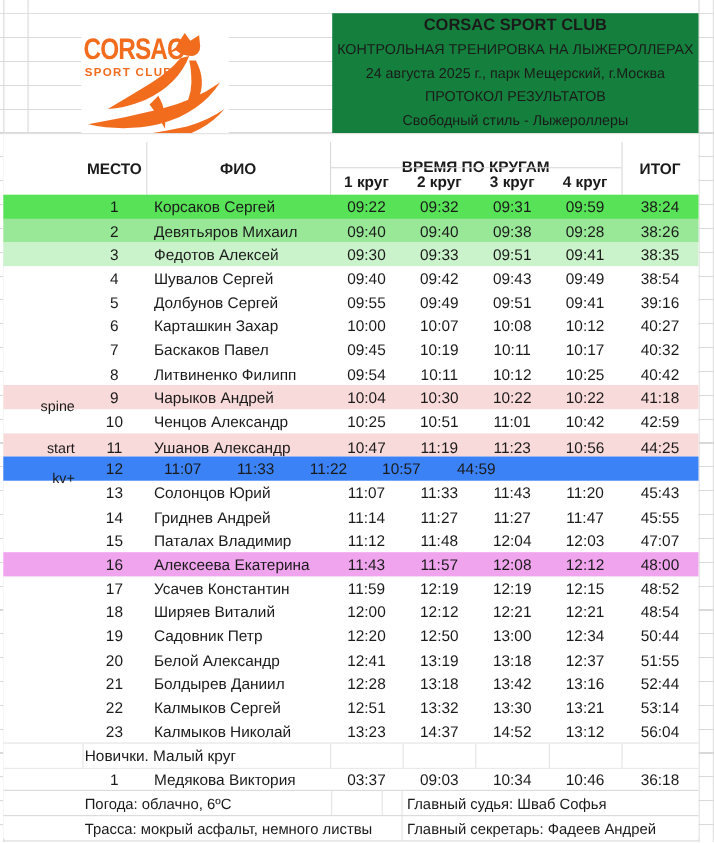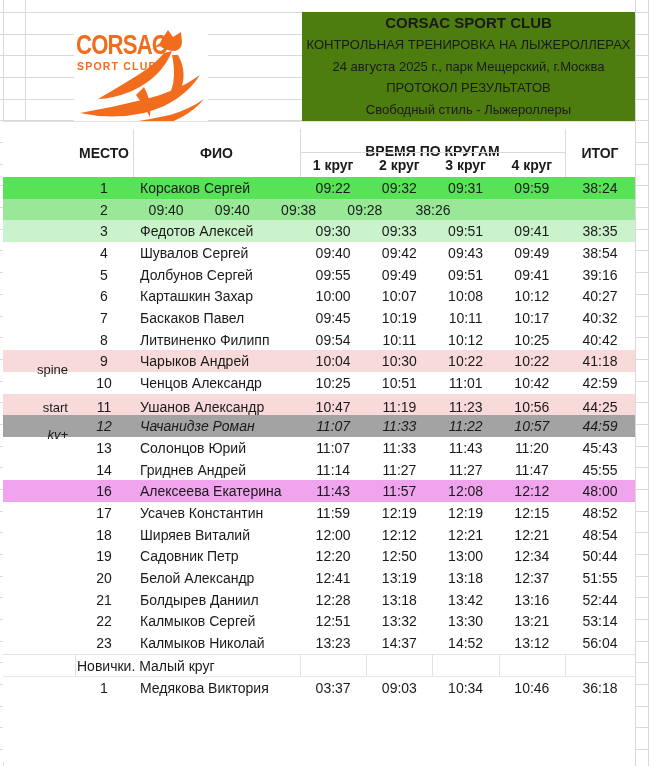--- a/index.html
+++ b/index.html
@@ -9,21 +9,21 @@
   .grid-h{position:absolute;left:0;top:12px;width:649px;height:752px;
     background:repeating-linear-gradient(to bottom,#d9d9d9 0,#d9d9d9 1px,transparent 1px,transparent 21.68px);}
   .vline{position:absolute;width:1px;background:#d9d9d9;}
   
   .logo-cell{position:absolute;left:74px;top:29px;width:134px;height:109px;background:#fff;}
   .logo-corsac{position:absolute;left:2px;top:3px;font-weight:bold;font-size:27px;line-height:26px;
     letter-spacing:-1px;transform:scaleX(.82);transform-origin:left;color:#f26c1e;}
   .logo-sub{position:absolute;left:3px;top:31px;font-weight:bold;font-size:10.5px;letter-spacing:1.2px;color:#f26c1e;}
   .logo-fox{position:absolute;left:0;top:0;}
   
-  .head-block{position:absolute;left:302px;top:12px;width:333px;height:109px;background:#4d7c0f;}
+  .head-block{position:absolute;left:302px;top:12px;width:333px;height:109px;background:#15803d;}
   .head-line{height:21.7px;display:flex;align-items:center;justify-content:center;font-size:13px;white-space:nowrap;}
   .head-line.club{font-weight:bold;font-size:15px;}
   
   .table-block{position:absolute;left:3px;top:121px;width:632px;height:641px;background:#fff;}
   .thead{position:relative;height:55px;border-top:1px solid #e0e0e0;font-weight:bold;font-size:14px;}
   .th{position:absolute;display:flex;align-items:center;justify-content:center;}
   .th-place{left:72px;top:7px;width:58px;height:48px;}
   .th-name{left:130px;top:7px;width:167px;height:48px;}
   .th-laps{left:297px;top:17px;width:265px;height:24px;}
   .th-lap{top:31px;width:66.25px;height:24px;}
@@ -107,20 +107,21 @@
     <span class="c-name">Корсаков Сергей</span>
     <span class="c-lap">09:22</span>
     <span class="c-lap">09:32</span>
     <span class="c-lap">09:31</span>
     <span class="c-lap">09:59</span>
     <span class="c-total">38:24</span>
   </div>
         <div class="row" style="background: rgb(152, 232, 152);">
     <span class="c-tag"></span>
     <span class="c-place">2</span>
+    <span class="c-name">Девятьяров Михаил</span>
     <span class="c-lap">09:40</span>
     <span class="c-lap">09:40</span>
     <span class="c-lap">09:38</span>
     <span class="c-lap">09:28</span>
     <span class="c-total">38:26</span>
   </div>
         <div class="row" style="background: rgb(203, 243, 203);">
     <span class="c-tag"></span>
     <span class="c-place">3</span>
     <span class="c-name">Федотов Алексей</span>
@@ -203,24 +204,23 @@
         <div class="row" style="background: rgb(249, 218, 218); align-items: flex-end;">
     <span class="c-tag">start</span>
     <span class="c-place">11</span>
     <span class="c-name">Ушанов Александр</span>
     <span class="c-lap">10:47</span>
     <span class="c-lap">11:19</span>
     <span class="c-lap">11:23</span>
     <span class="c-lap">10:56</span>
     <span class="c-total">44:25</span>
   </div>
-        <div class="row" style="background: #a3a3a3; font-style: italic;">
+        <div class="row" style="background: #3b82f6;">
     <span class="c-tag">kv+</span>
     <span class="c-place">12</span>
-    <span class="c-name">Чачанидзе Роман</span>
     <span class="c-lap">11:07</span>
     <span class="c-lap">11:33</span>
     <span class="c-lap">11:22</span>
     <span class="c-lap">10:57</span>
     <span class="c-total">44:59</span>
   </div>
         <div class="row">
     <span class="c-tag"></span>
     <span class="c-place">13</span>
     <span class="c-name">Солонцов Юрий</span>
@@ -232,20 +232,30 @@
   </div>
         <div class="row">
     <span class="c-tag"></span>
     <span class="c-place">14</span>
     <span class="c-name">Гриднев Андрей</span>
     <span class="c-lap">11:14</span>
     <span class="c-lap">11:27</span>
     <span class="c-lap">11:27</span>
     <span class="c-lap">11:47</span>
     <span class="c-total">45:55</span>
+  </div>
+        <div class="row">
+    <span class="c-tag"></span>
+    <span class="c-place">15</span>
+    <span class="c-name">Паталах Владимир</span>
+    <span class="c-lap">11:12</span>
+    <span class="c-lap">11:48</span>
+    <span class="c-lap">12:04</span>
+    <span class="c-lap">12:03</span>
+    <span class="c-total">47:07</span>
   </div>
         <div class="row" style="background: rgb(240, 164, 238);">
     <span class="c-tag"></span>
     <span class="c-place">16</span>
     <span class="c-name">Алексеева Екатерина</span>
     <span class="c-lap">11:43</span>
     <span class="c-lap">11:57</span>
     <span class="c-lap">12:08</span>
     <span class="c-lap">12:12</span>
     <span class="c-total">48:00</span>
@@ -338,15 +348,29 @@
     <span class="c-place">1</span>
     <span class="c-name">Медякова Виктория</span>
     <span class="c-lap">03:37</span>
     <span class="c-lap">09:03</span>
     <span class="c-lap">10:34</span>
     <span class="c-lap">10:46</span>
     <span class="c-total">36:18</span>
   </div>
       </div>
 
+    <div class="footer">
+      <div class="f-row">
+        <div class="f-left">Погода: облачно, 6ºС</div>
+        <div class="f-right">Главный судья: Шваб Софья</div>
+        <div class="cellline" style="left:298px;"></div>
+        <div class="cellline" style="left:344px;"></div>
+        <div class="cellline" style="left:362px;"></div>
+      </div>
+      <div class="f-row last">
+        <div class="f-left">Трасса: мокрый асфальт, немного листвы</div>
+        <div class="f-right">Главный секретарь: Фадеев Андрей</div>
+        <div class="cellline" style="left:362px;"></div>
+      </div>
+    </div>
 
   </div>
 </div>
 
 </body></html>

